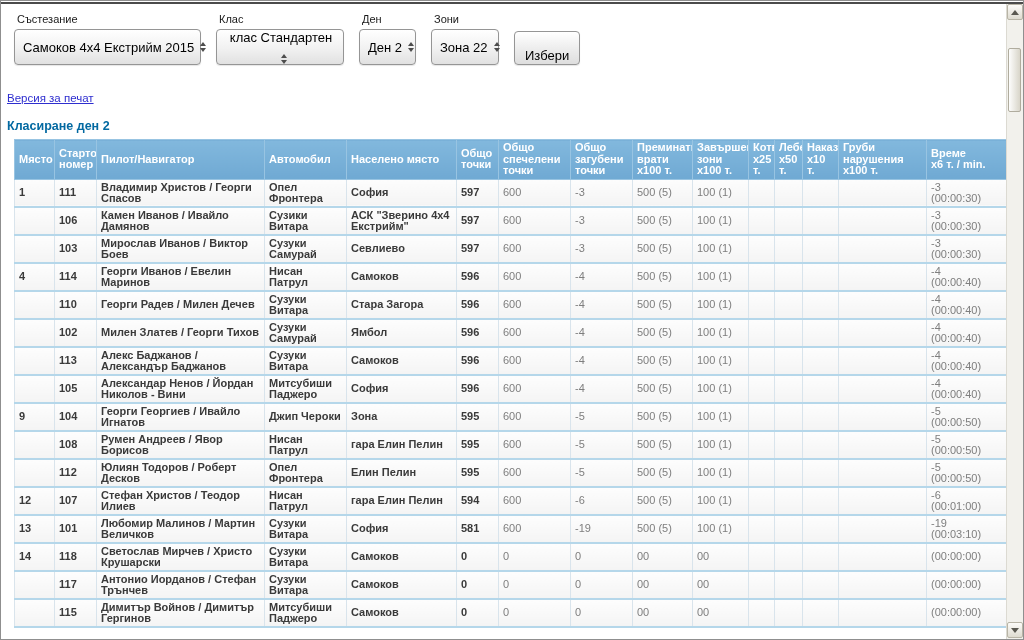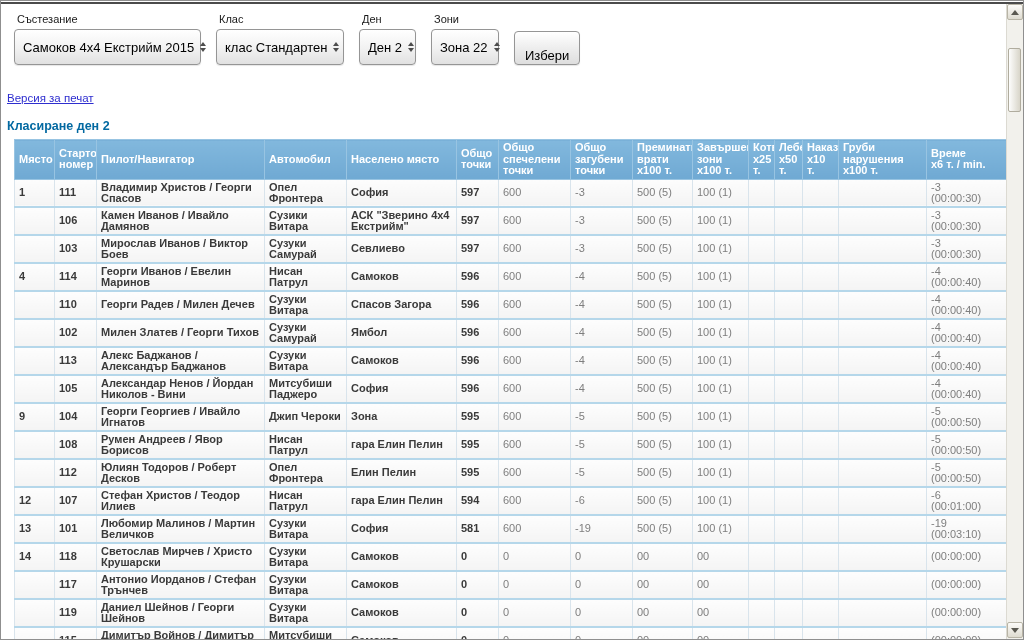--- a/index.html
+++ b/index.html
@@ -14,21 +14,21 @@
   
   .filter-bar{display:flex; align-items:flex-end; gap:15px; margin:9px 0 0 13px;}
   .field label{display:block; font-size:11px; color:#1a1a1a; margin:0 0 4px 3px;}
   .select{
     height:36px; box-sizing:border-box; border:1px solid #959595; border-radius:4px;
     background:linear-gradient(#ffffff,#f1f1f1 55%,#e1e1e1);
     box-shadow:0 1px 1px rgba(0,0,0,.10);
     display:flex; align-items:center; justify-content:space-between;
     padding:0 6px 0 8px; font-size:13px; color:#000; white-space:nowrap; cursor:default;
   }
-  .w1{width:187px;} .w2{width:128px;} .w3{width:57px;} .w4{width:68px;}
+  .w1{width:187px;} .w2{width:128px;flex-direction:column;} .w3{width:57px;} .w4{width:68px;}
   .sel-arrows{display:flex; flex-direction:column; gap:2px; margin-left:6px;}
   .sel-arrows .up{width:0;height:0;border-left:3.5px solid transparent;border-right:3.5px solid transparent;border-bottom:4px solid #4d4d4d;}
   .sel-arrows .dn{width:0;height:0;border-left:3.5px solid transparent;border-right:3.5px solid transparent;border-top:4px solid #4d4d4d;}
   .btn{
     height:23px; box-sizing:border-box; padding:16px 10px; font-size:13px; color:#000;
     border:1px solid #959595; border-radius:4px;
     background:linear-gradient(#ffffff,#ececec 55%,#dedede);
     box-shadow:0 1px 1px rgba(0,0,0,.10); font-family:"Liberation Sans",sans-serif;
   }
   
@@ -247,21 +247,21 @@
             <td></td>
             <td></td>
             <td>-4
 (00:00:40)</td>
           </tr>
           <tr>
             <td class="strong"></td>
             <td class="strong">110</td>
             <td class="strong">Георги Радев / Милен Дечев</td>
             <td class="strong">Сузуки Витара</td>
-            <td class="strong">Спасов Загора</td>
+            <td class="strong">Стара Загора</td>
             <td class="strong">596</td>
             <td>600</td>
             <td>-4</td>
             <td>500 (5)</td>
             <td>100 (1)</td>
             <td></td>
             <td></td>
             <td></td>
             <td></td>
             <td>-4
@@ -440,37 +440,20 @@
             <td>00</td>
             <td>00</td>
             <td></td>
             <td></td>
             <td></td>
             <td></td>
             <td>(00:00:00)</td>
           </tr>
           <tr>
             <td class="strong"></td>
-            <td class="strong">119</td>
-            <td class="strong">Даниел Шейнов / Георги Шейнов</td>
-            <td class="strong">Сузуки Витара</td>
-            <td class="strong">Самоков</td>
-            <td class="strong">0</td>
-            <td>0</td>
-            <td>0</td>
-            <td>00</td>
-            <td>00</td>
-            <td></td>
-            <td></td>
-            <td></td>
-            <td></td>
-            <td>(00:00:00)</td>
-          </tr>
-          <tr>
-            <td class="strong"></td>
             <td class="strong">115</td>
             <td class="strong">Димитър Войнов / Димитър Гергинов</td>
             <td class="strong">Митсубиши Паджеро</td>
             <td class="strong">Самоков</td>
             <td class="strong">0</td>
             <td>0</td>
             <td>0</td>
             <td>00</td>
             <td>00</td>
             <td></td>

